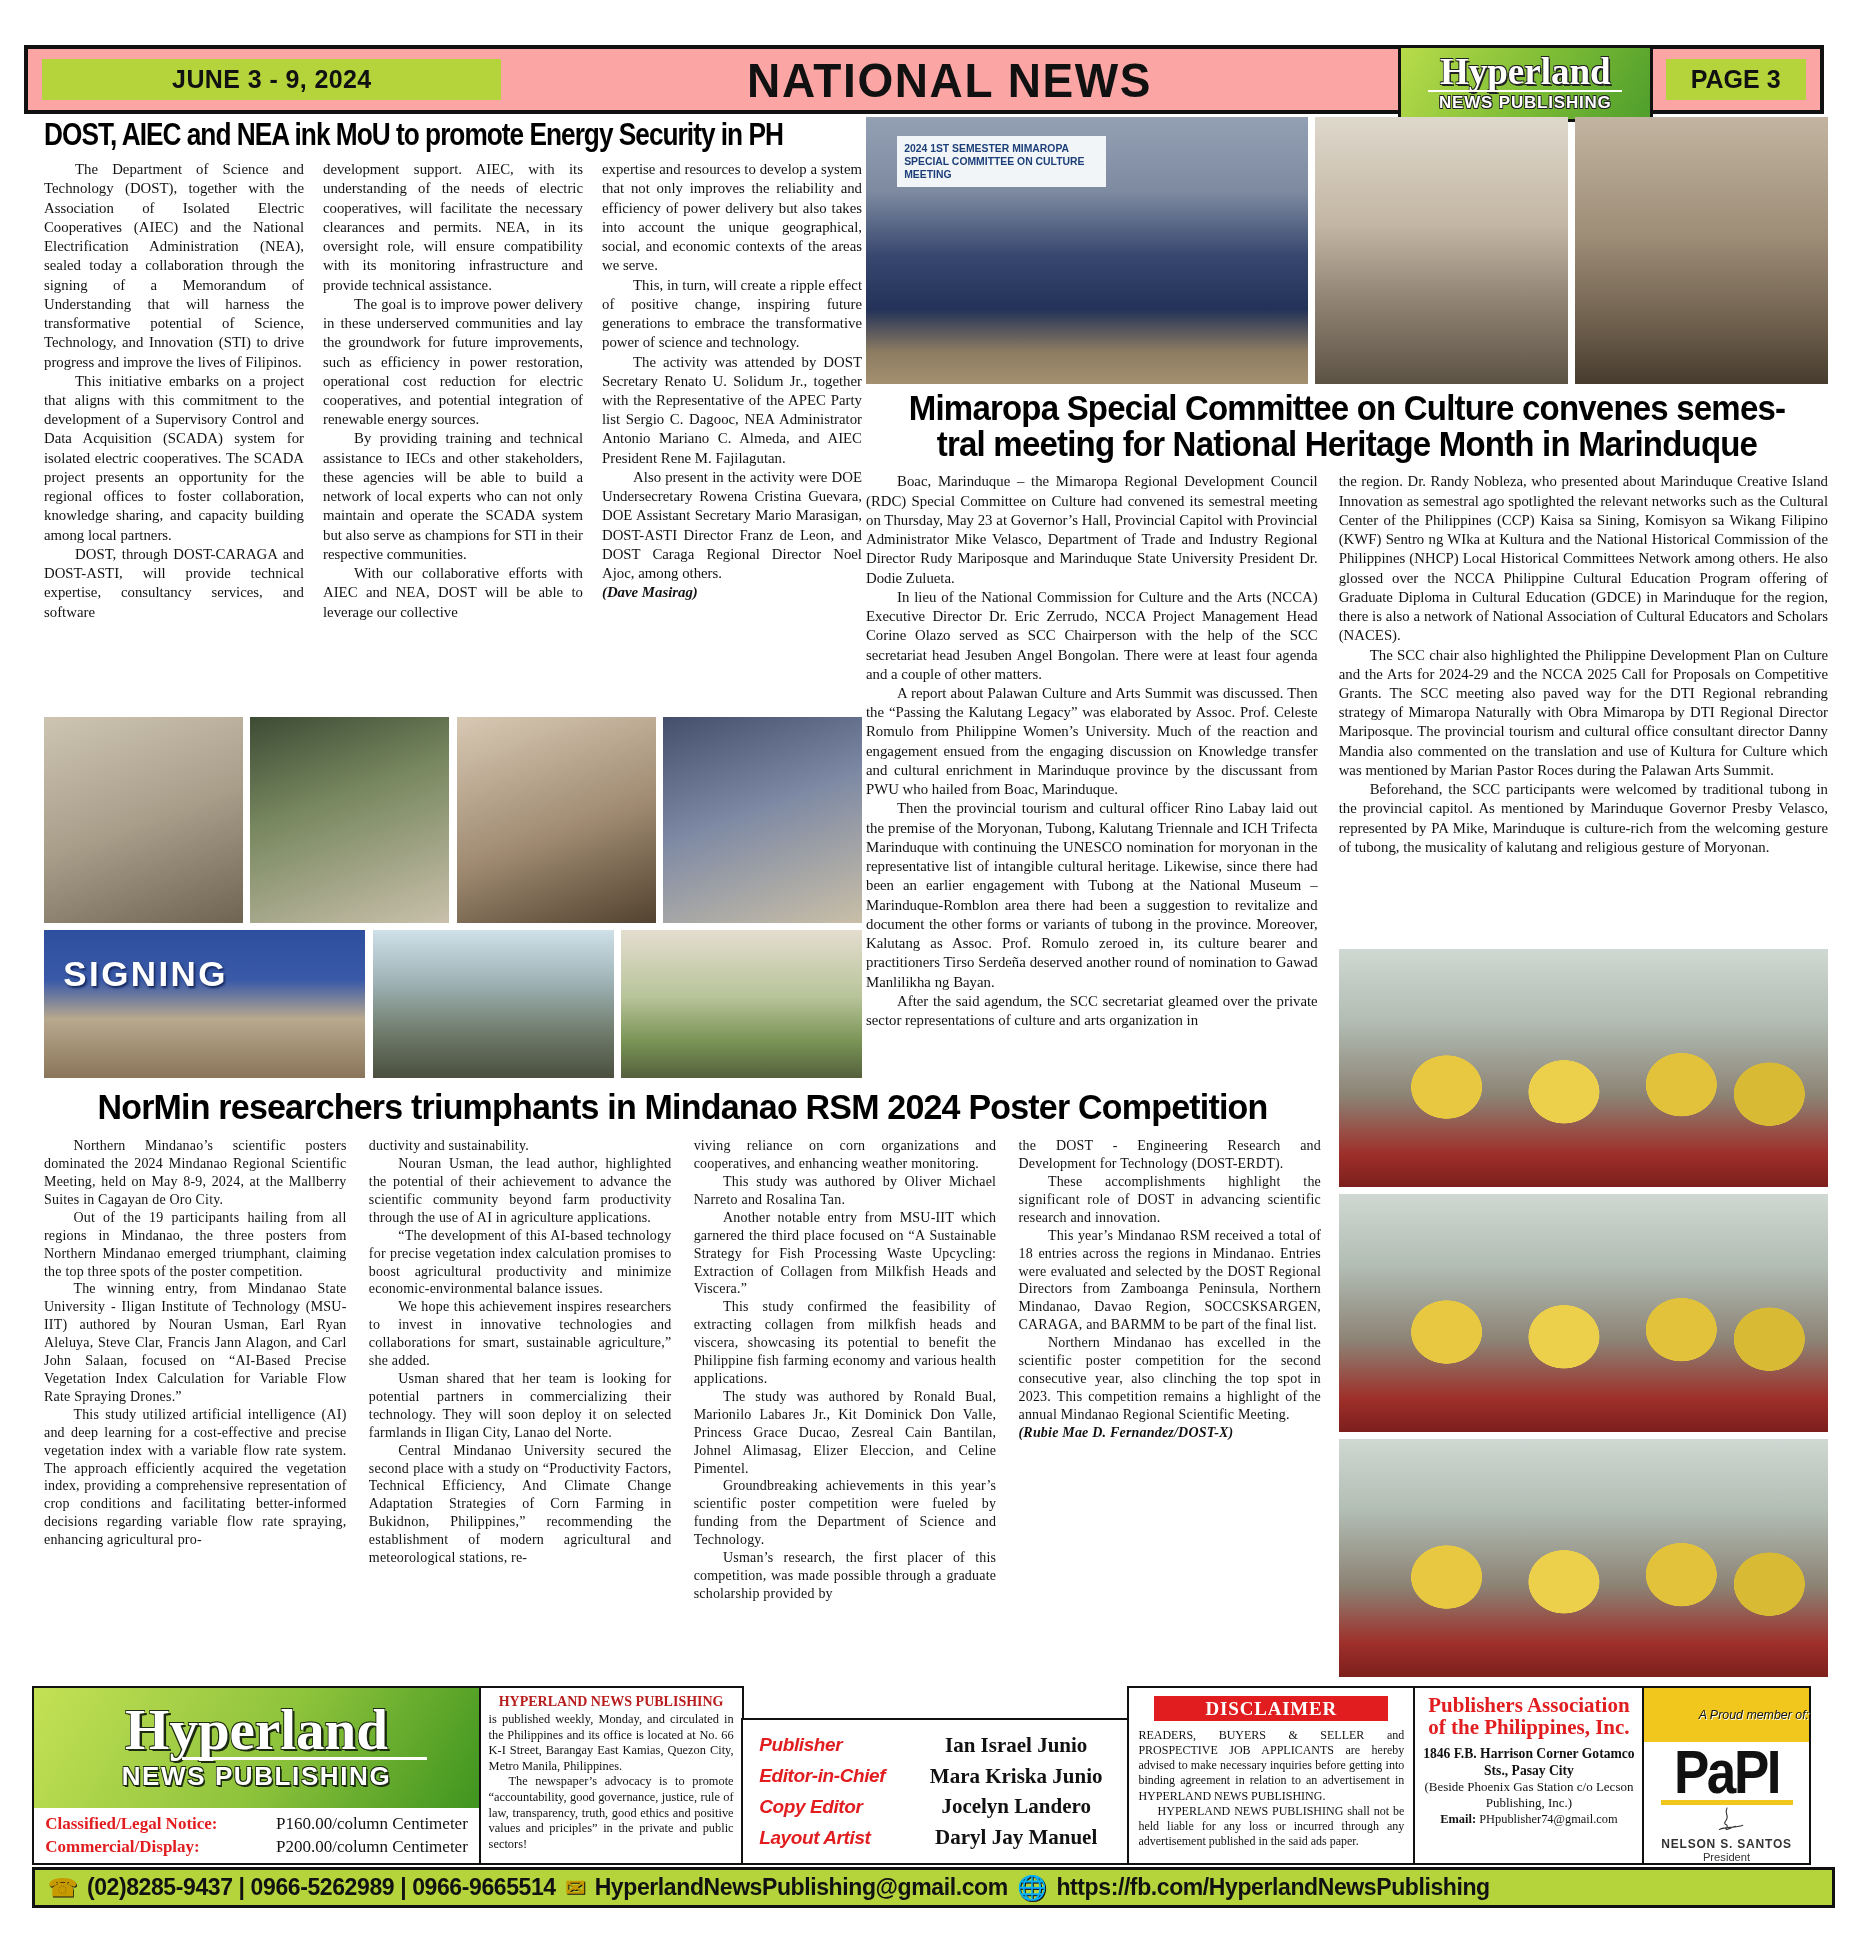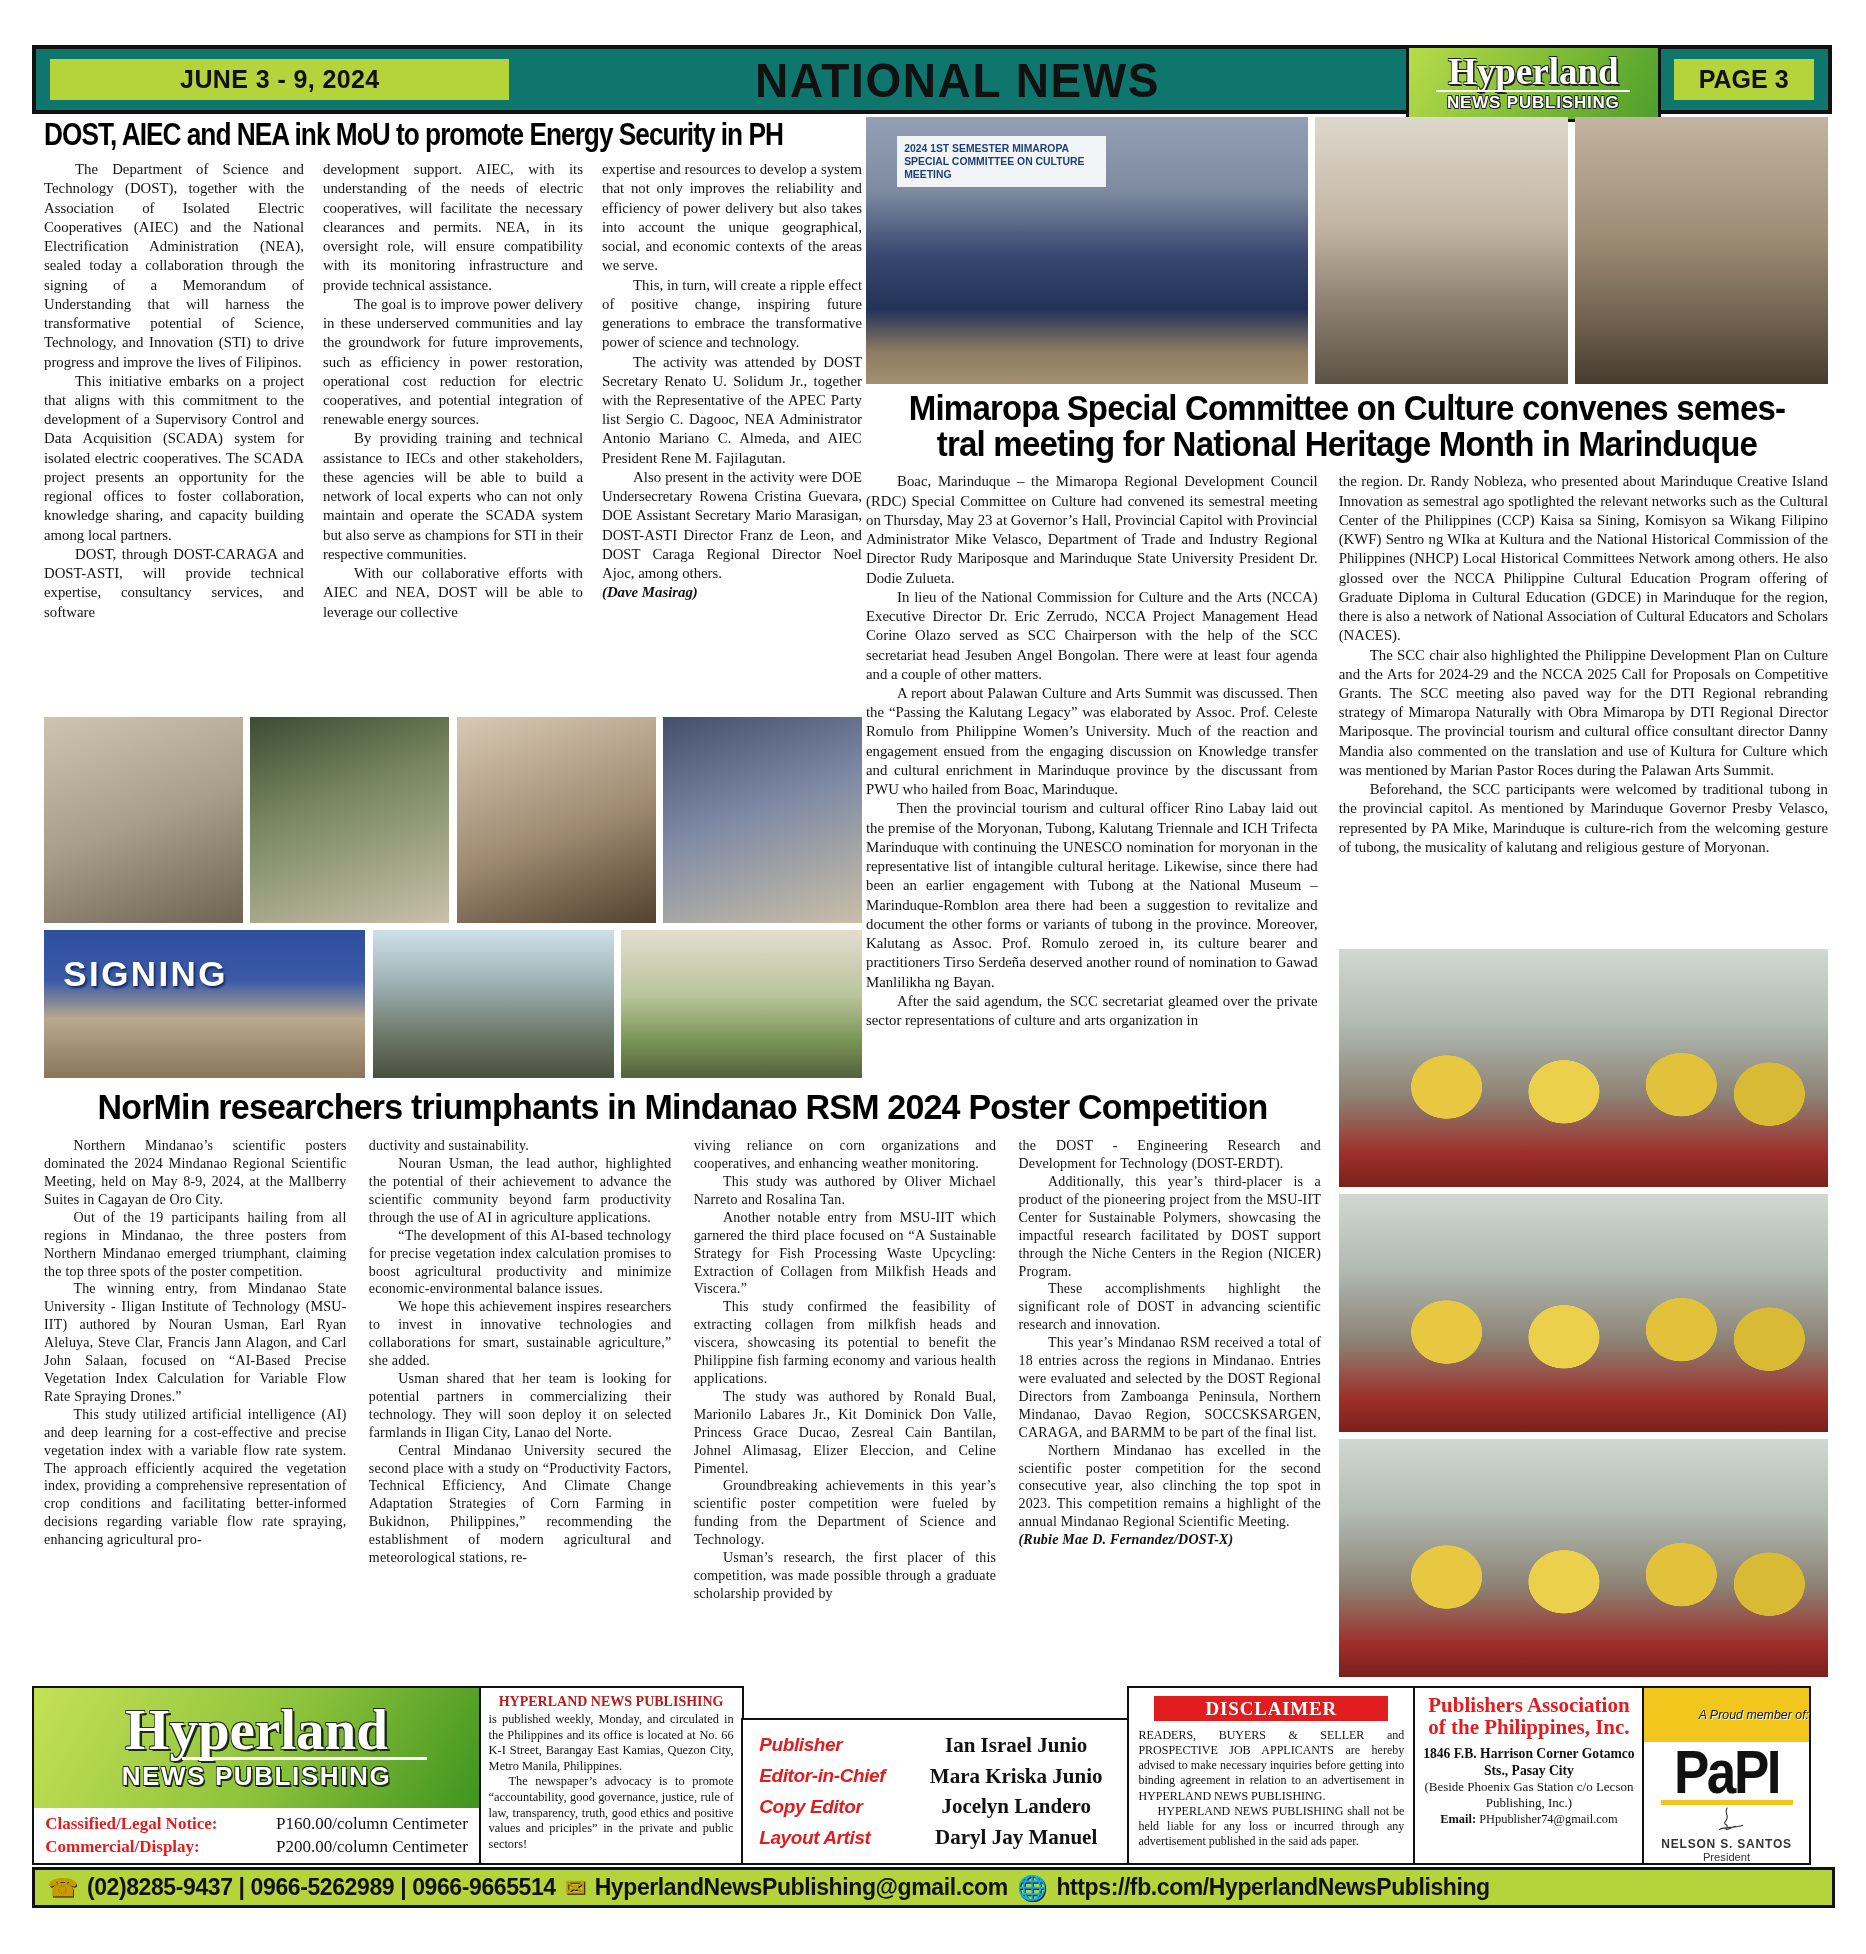--- a/index.html
+++ b/index.html
@@ -1,21 +1,21 @@
 <!DOCTYPE html>
 <html style="font-size:12.8px"><head>
 <meta charset="utf-8">
 <style>
   html,body{margin:0;padding:0;background:#e9e9e9;}
   .page{position:relative;width:1867px;height:1954px;background:#ffffff;margin:0 auto;
         font-family:"Liberation Serif",serif;color:#111;overflow:hidden;}
 
   
-  .masthead{position:absolute;left:32px;top:45px;width:1800px;height:69px;border:4px solid #111;
-            display:flex;align-items:center;padding:0 14.4px;box-sizing:border-box;background:#0f766e;}
+  .masthead{position:absolute;left:24px;top:45px;width:1800px;height:69px;border:4px solid #111;
+            display:flex;align-items:center;padding:0 14.4px;box-sizing:border-box;background:#fca5a5;}
   .date-box{width:459px;height:41px;background:#b5d43b;display:flex;align-items:center;justify-content:center;
             font-family:"Liberation Sans",sans-serif;font-weight:900;font-size:25px;letter-spacing:0.4px;}
   .section-title{flex:1;text-align:center;font-family:"Liberation Sans",sans-serif;font-weight:900;
                  font-size:46px;letter-spacing:1.6px;transform:scaleY(1.05);}
   .brand-box{width:255px;height:77px;margin-top:8px;background:linear-gradient(120deg,#b8dc4a,#7cbb35 55%,#4f9e2c);
              border:3.2px solid #111;box-sizing:border-box;display:flex;flex-direction:column;align-items:center;justify-content:center;}
   .brand-top{font-family:"Liberation Serif",serif;font-weight:700;font-size:37px;color:#fff;line-height:.95;
              text-shadow:1.6px 1.6px 0 #222,-0.8px -0.8px 0 #222,0.8px -0.8px 0 #222,-0.8px 0.8px 0 #222;}
   .brand-rule{width:78%;border-top:2.4px solid #fff;margin:1.6px 0 0.8px 0;}
   .brand-bottom{font-family:"Liberation Sans",sans-serif;font-weight:900;font-size:17px;color:#fff;letter-spacing:0.8px;
@@ -247,21 +247,20 @@
           <p>This study was authored by Oliver Michael Narreto and Rosalina Tan.</p>
           <p>Another notable entry from MSU-IIT which garnered the third place focused on “A Sustainable Strategy for Fish Processing Waste Upcycling: Extraction of Collagen from Milkfish Heads and Viscera.”</p>
           <p>This study confirmed the feasibility of extracting collagen from milkfish heads and viscera, showcasing its potential to benefit the Philippine fish farming economy and various health applications.</p>
           <p>The study was authored by Ronald Bual, Marionilo Labares Jr., Kit Dominick Don Valle, Princess Grace Ducao, Zesreal Cain Bantilan, Johnel Alimasag, Elizer Eleccion, and Celine Pimentel.</p>
           <p>Groundbreaking achievements in this year’s scientific poster competition were fueled by funding from the Department of Science and Technology.</p>
           <p>Usman’s research, the first placer of this competition, was made possible through a graduate scholarship provided by</p>
         </div>
       <div class="col">
         <div>
             <p class="cont">the DOST - Engineering Research and Development for Technology (DOST-ERDT).</p>
-            <p>Additionally, this year’s third-placer is a product of the pioneering project from the MSU-IIT Center for Sustainable Polymers, showcasing the impactful research facilitated by DOST support through the Niche Centers in the Region (NICER) Program.</p>
             <p>These accomplishments highlight the significant role of DOST in advancing scientific research and innovation.</p>
             <p>This year’s Mindanao RSM received a total of 18 entries across the regions in Mindanao. Entries were evaluated and selected by the DOST Regional Directors from Zamboanga Peninsula, Northern Mindanao, Davao Region, SOCCSKSARGEN, CARAGA, and BARMM to be part of the final list.</p>
             <p>Northern Mindanao has excelled in the scientific poster competition for the second consecutive year, also clinching the top spot in 2023. This competition remains a highlight of the annual Mindanao Regional Scientific Meeting.</p>
           </div>
         <p class="byline cont">(Rubie Mae D. Fernandez/DOST-X)</p>
       </div>
     </div>
   </div>
 
   <div class="footer">

